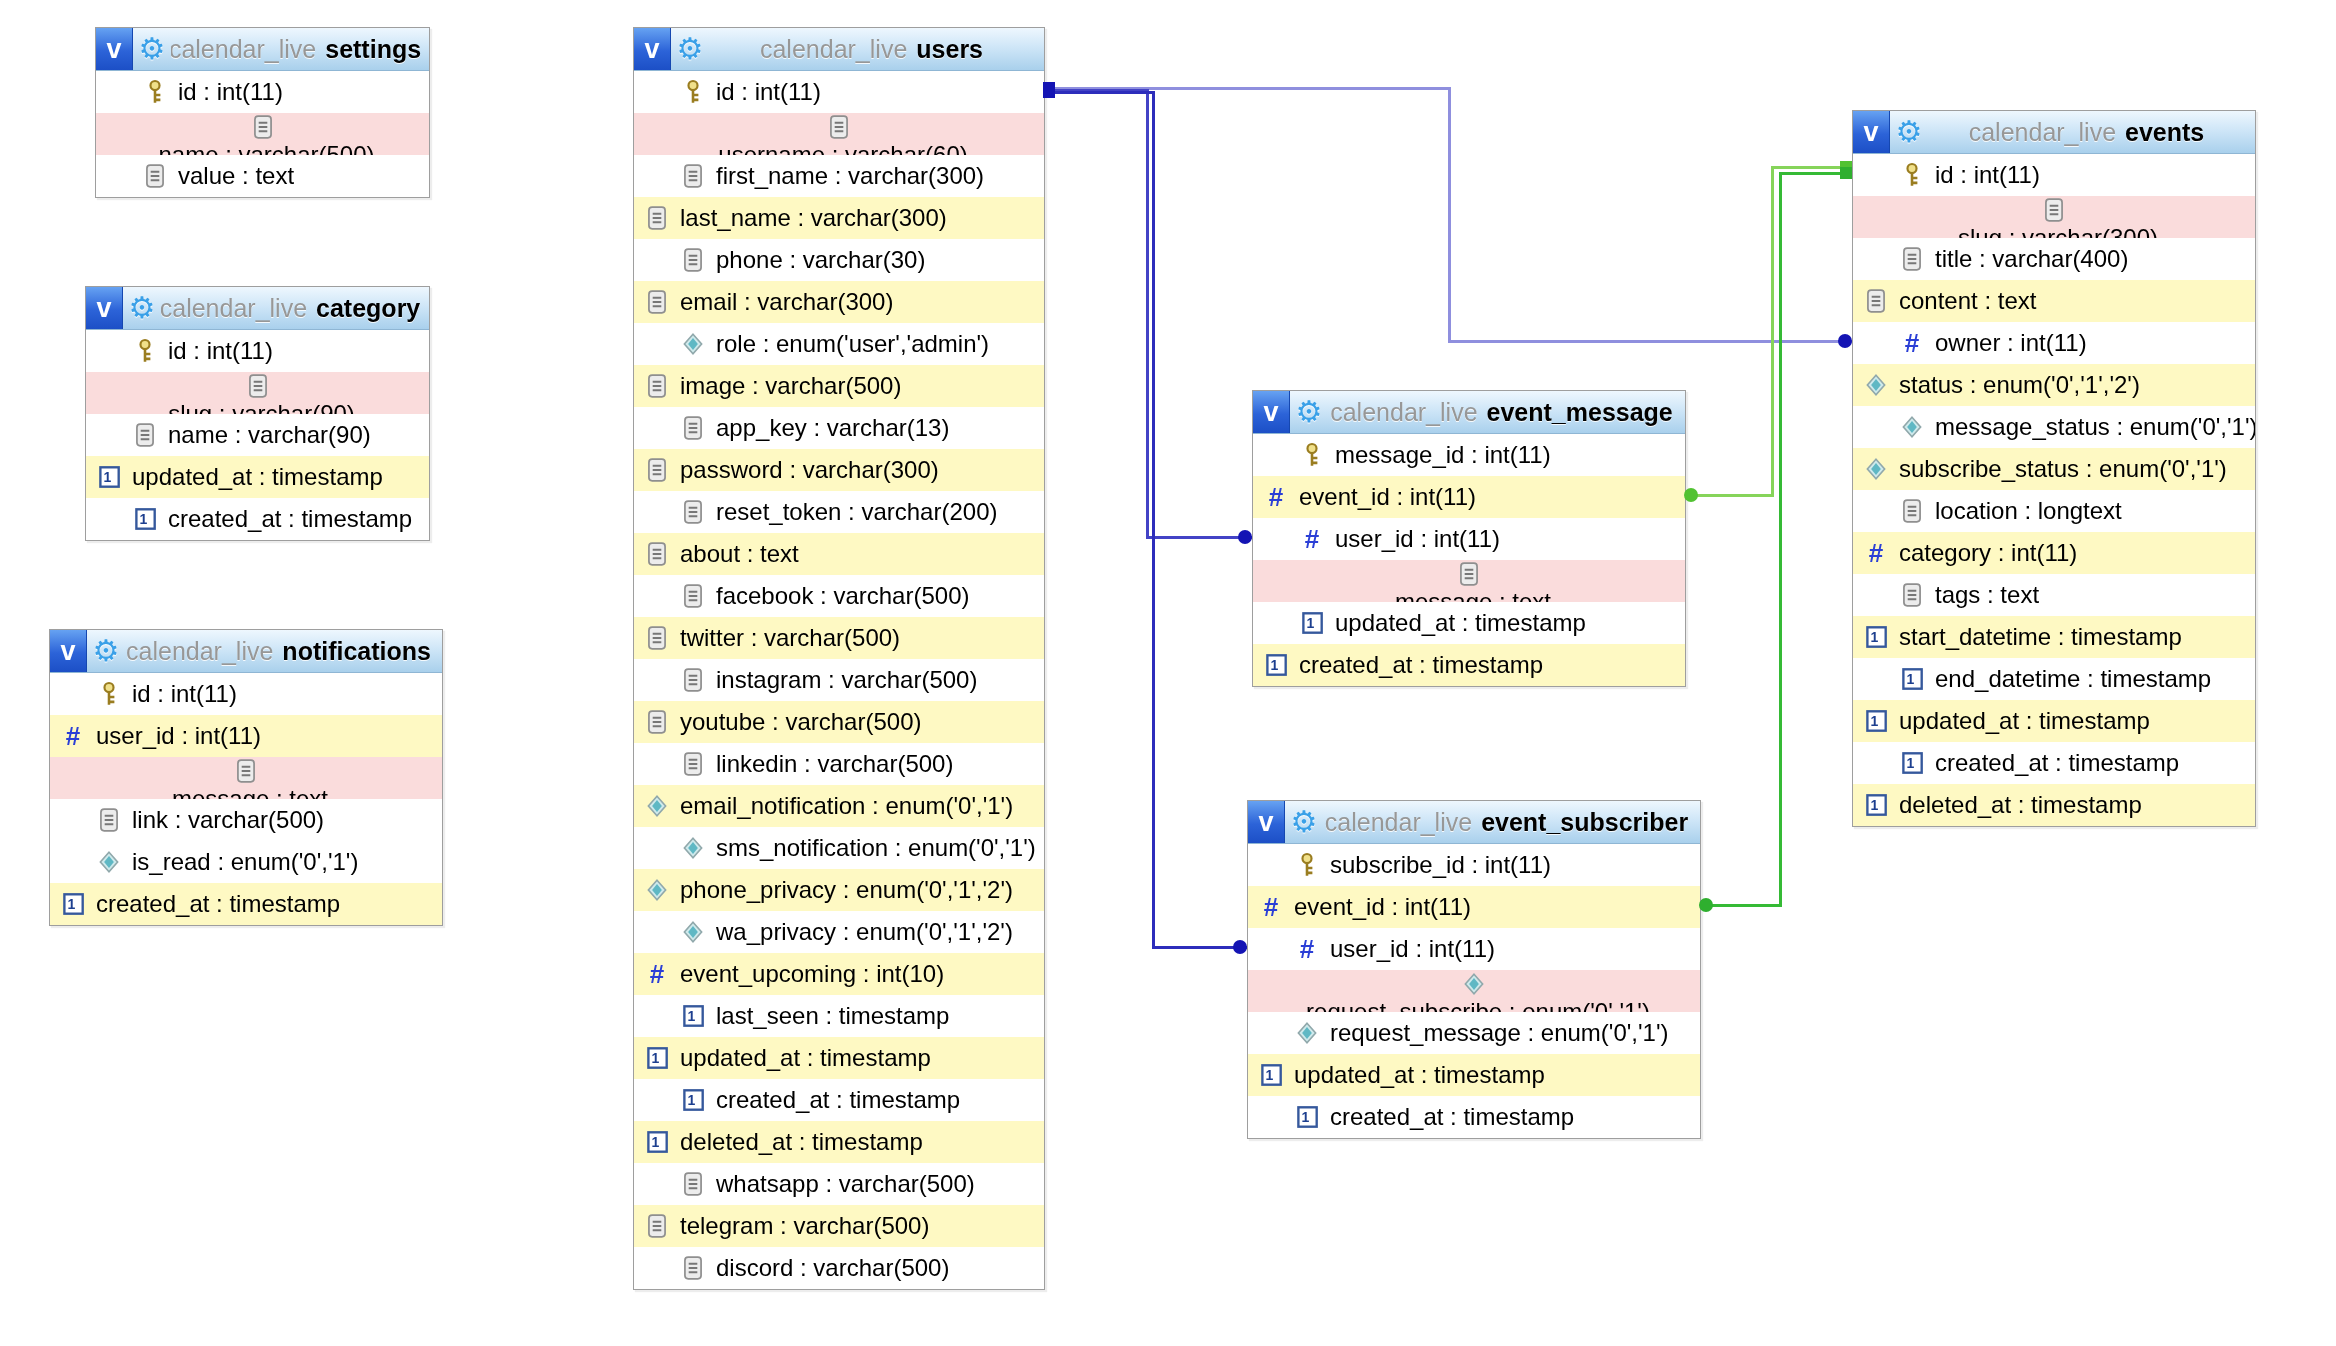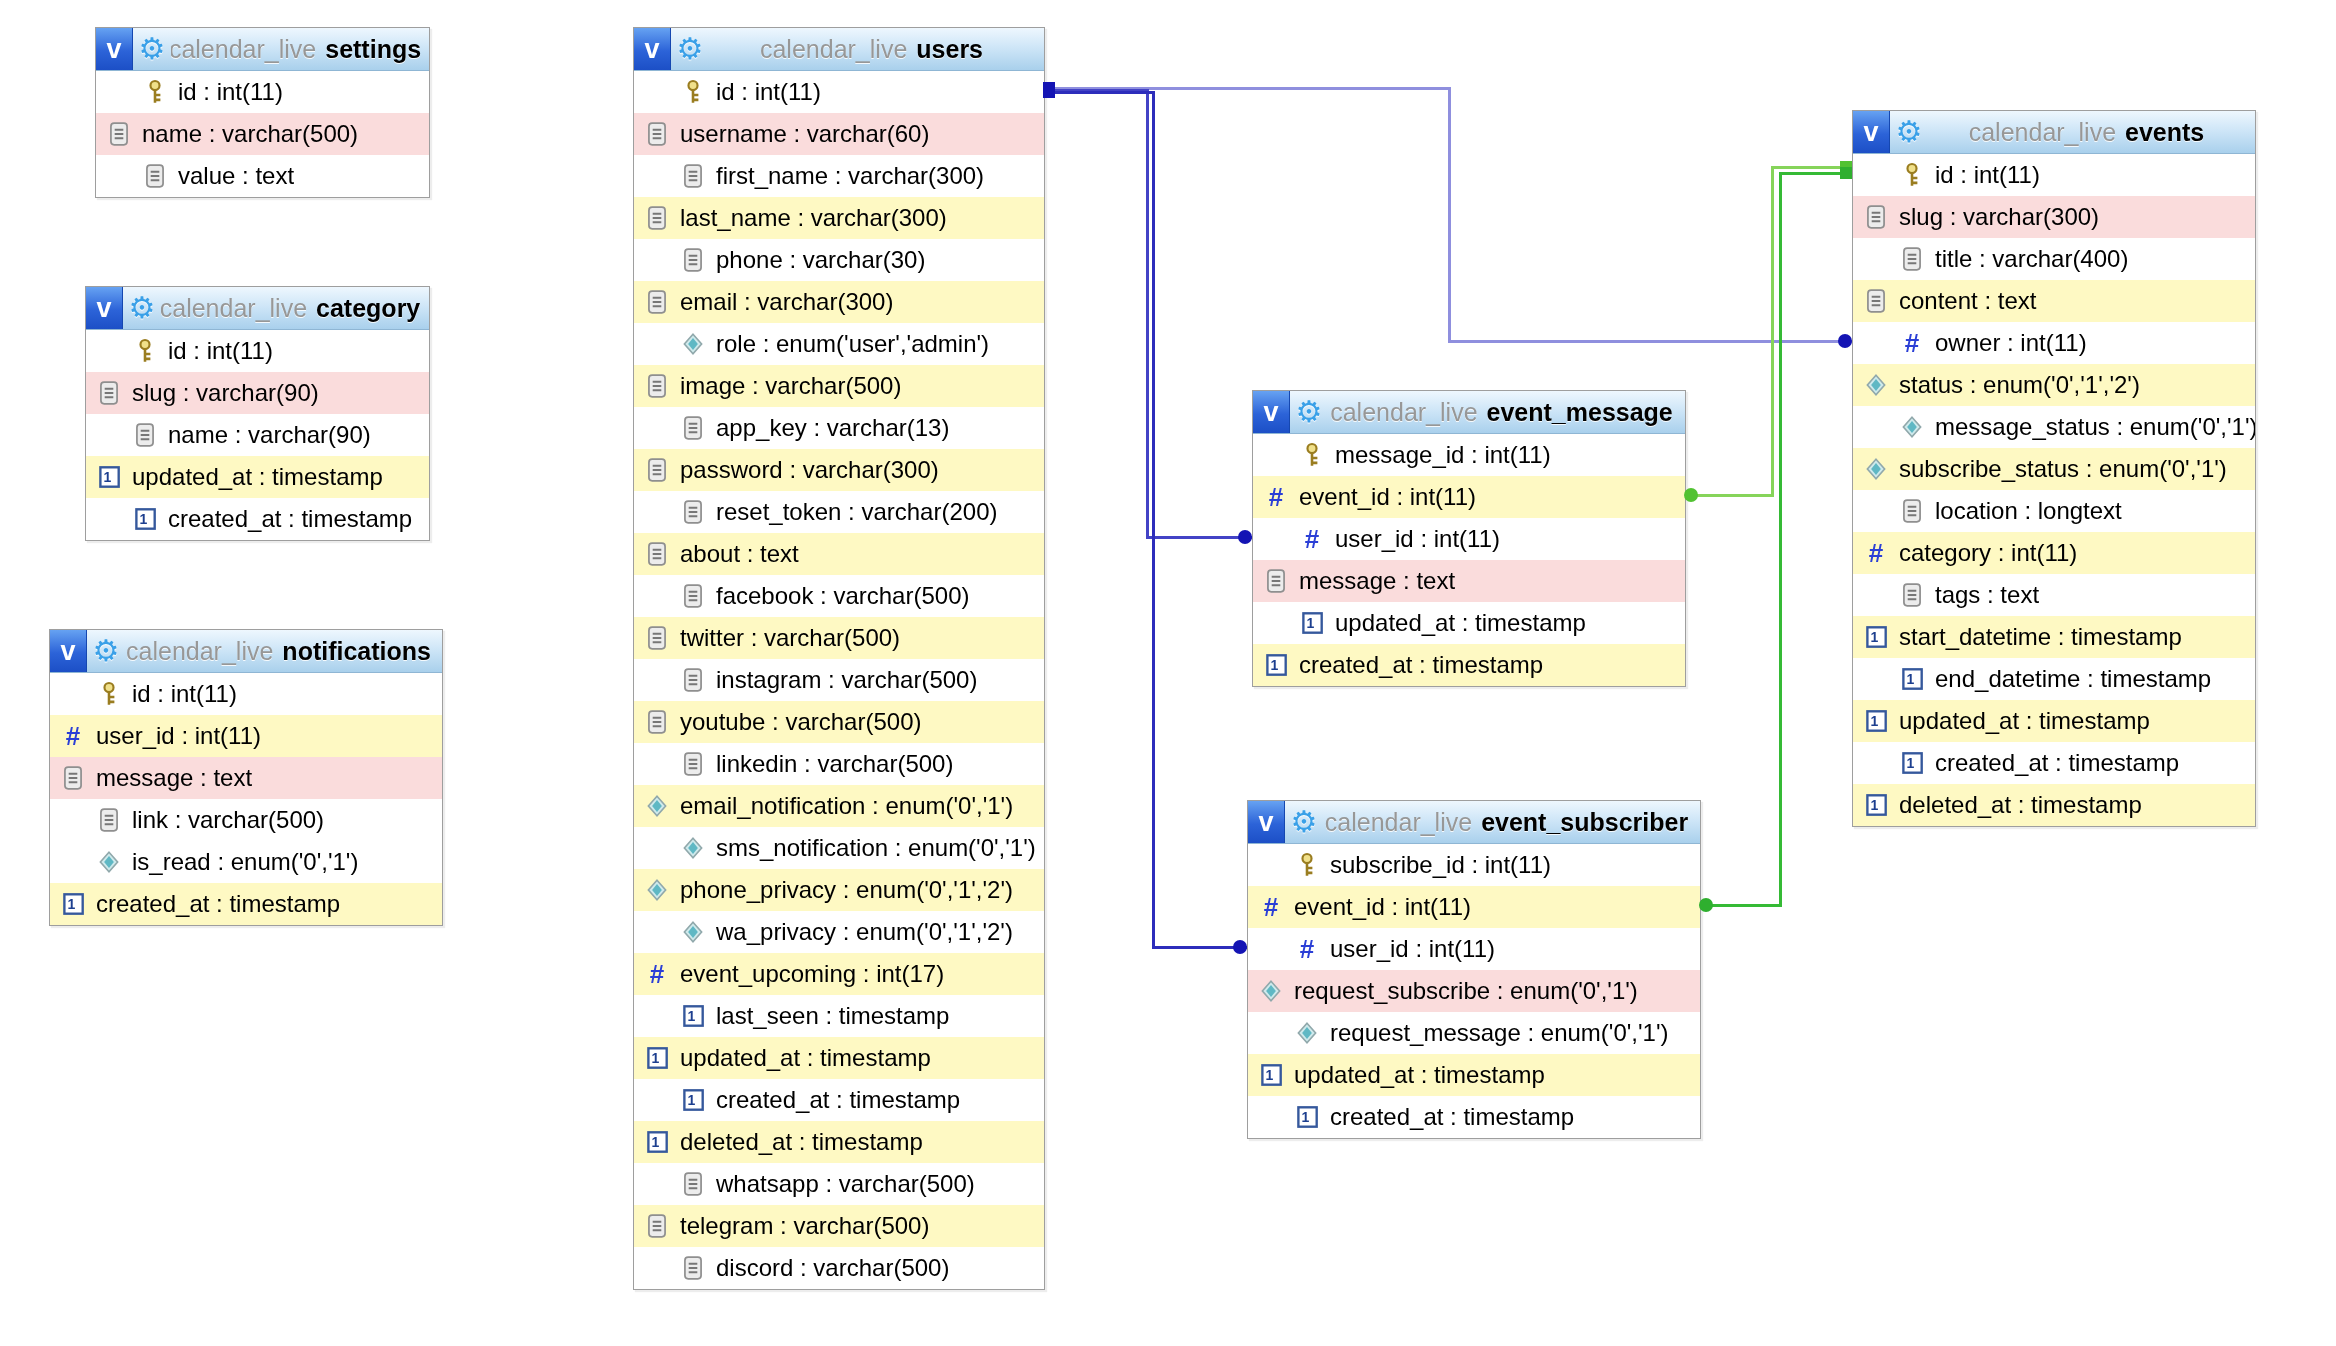--- a/index.html
+++ b/index.html
@@ -19,21 +19,21 @@
           font-size:25px;white-space:nowrap;overflow:hidden;text-shadow:0 1px 0 rgba(255,255,255,.85);
           padding-right:10px;}
   .tschema{color:#979797;}
   .tname{color:#000;font-weight:bold;}
   .frow{height:42px;display:flex;align-items:center;padding-left:8px;
         font-size:24px;color:#000;white-space:nowrap;overflow:hidden;cursor:pointer;}
   .frow .ficon{width:30px;height:28px;margin-right:8px;flex:none;display:flex;
                align-items:center;justify-content:center;}
   .bg-white{background:#ffffff;margin-left:36px;}
   .bg-gray{background:#fef9c3;}
-  .bg-pink{background:#fadcdc;}
+  .bg-pink{background:#fadcdc;flex-direction:column;}
   .inticon{color:#2b3fd6;font-weight:bold;font-size:26px;line-height:1;}
   .rseg{position:absolute;z-index:1;}
   .rsq{position:absolute;width:12px;height:12px;z-index:3;}
   .rdot{position:absolute;width:14px;height:14px;border-radius:50%;z-index:3;}
 </style>
 </head>
 <body>
 
 <div id="canvas">
     <div class="rseg" style="left: 1043px; top: 87px; width: 405px; height: 3px; background: rgb(143, 143, 222);"></div>
@@ -409,21 +409,21 @@
             <polygon points="12,4 20,13 12,22 4,13" fill="#cfeaec" stroke="#90a8ab" stroke-width="1.5"></polygon>
             <polygon points="12,7.5 16.5,13 12,18.5 7.5,13" fill="#5fb8c4"></polygon>
           </svg>
         </span>
         <span>wa_privacy : enum('0','1','2')</span>
       </div>
       <div class="frow bg-gray">
         <span class="ficon">
           <span class="inticon">#</span>
         </span>
-        <span>event_upcoming : int(17)</span>
+        <span>event_upcoming : int(10)</span>
       </div>
       <div class="frow bg-white">
         <span class="ficon">
           <svg width="26" height="28" viewBox="0 0 24 26">
             <rect x="4" y="4" width="17" height="18" fill="#ffffff" stroke="#35589c" stroke-width="2.2"></rect>
             <text x="7" y="18" font-size="13" font-weight="bold" fill="#1d3f8f" font-family="Liberation Sans, sans-serif">1</text>
           </svg>
         </span>
         <span>last_seen : timestamp</span>
       </div>

